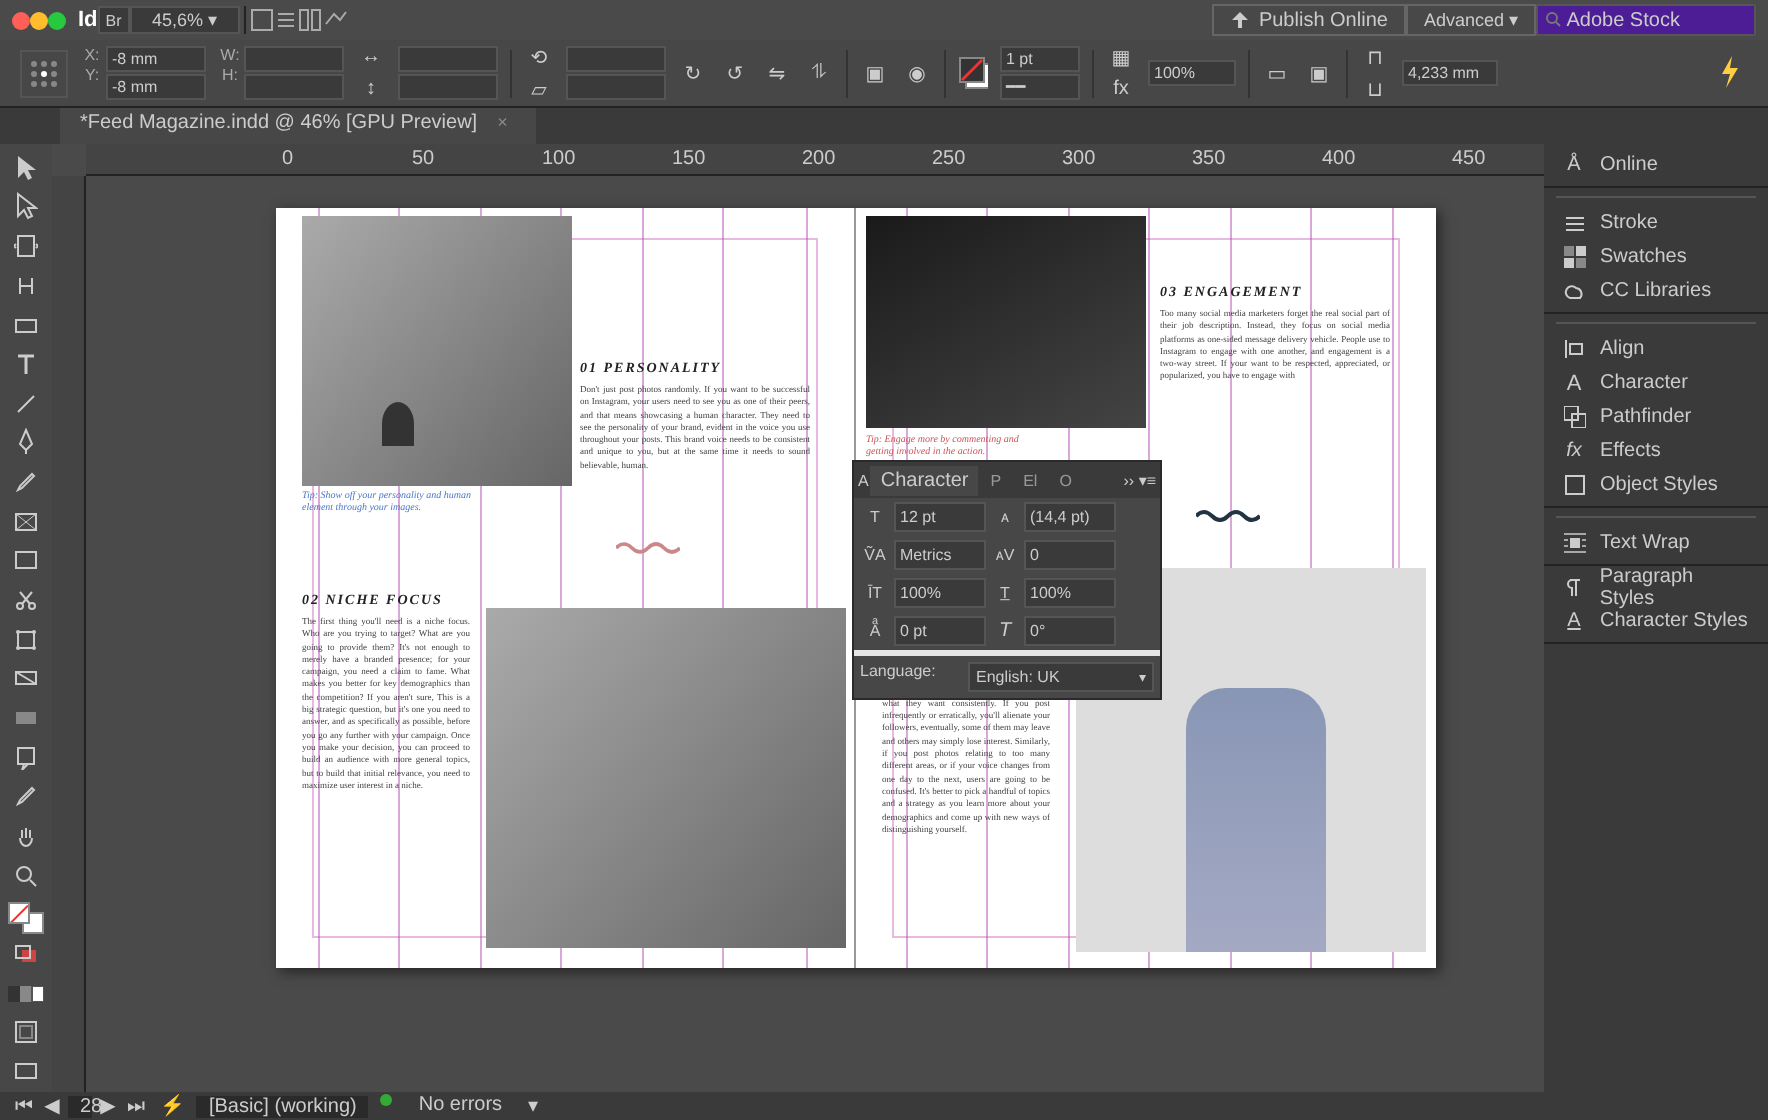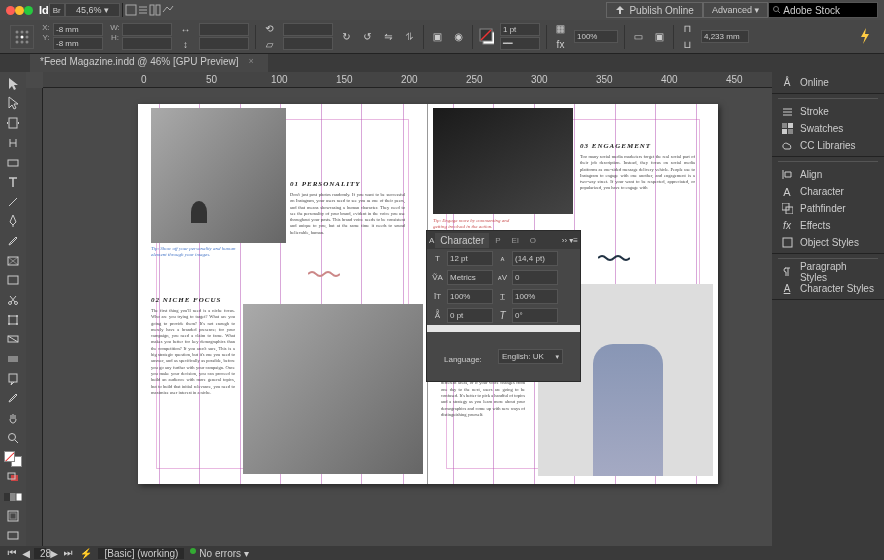--- a/index.html
+++ b/index.html
@@ -11,21 +11,21 @@
 .osbar .dot{width:9px;height:9px;border-radius:50%}
 .osbar .red{background:#ff5f56}
 .osbar .yellow{background:#ffbd2e}
 .osbar .green{background:#27c93f}
 .osbar .app{margin-left:6px;font-weight:bold;font-size:11px;color:#fff}
 .osbar .br{width:16px;height:14px;background:#3a3a3a;border:1px solid #555;display:flex;align-items:center;justify-content:center;font-size:8px}
 .osbar .zoom{width:55px;height:14px;background:#3a3a3a;border:1px solid #555;display:flex;align-items:center;justify-content:center;font-size:9px}
 .osbar .sep{width:1px;height:14px;background:#222;margin:0 2px}
 .osbar .btn{background:#484848;border:1px solid #666;padding:2px 8px;height:16px;display:flex;align-items:center;font-size:9px;gap:4px}
 .osbar .adv{margin-left:auto}
-.osbar .stock{background:#000000;border:1px solid #555;width:110px;height:16px;display:flex;align-items:center;padding:0 4px;font-size:8px;color:#777}
+.osbar .stock{background:#4c1d95;border:1px solid #555;width:110px;height:16px;display:flex;align-items:center;padding:0 4px;font-size:8px;color:#777}
 
 
 .ctrl{height:34px;background:#474747;display:flex;align-items:center;padding:0 10px;gap:6px;border-bottom:1px solid #222}
 .ctrl .grp{display:flex;flex-direction:column;gap:1px}
 .ctrl .lbl{font-size:8px;color:#aaa;width:12px;text-align:center}
 .ctrl .fld{background:#3a3a3a;border:1px solid #555;width:50px;height:13px;font-size:8px;padding:0 2px;display:flex;align-items:center}
 .ctrl .icn{width:15px;height:15px;display:flex;align-items:center;justify-content:center}
 .ctrl .sep{width:1px;height:24px;background:#333}
 .ctrl .sq{width:24px;height:24px;border:1px solid #555;display:flex;align-items:center;justify-content:center}
 .ctrl .flash{margin-left:auto;width:14px;height:18px}
@@ -78,36 +78,36 @@
 .char{position:absolute;top:158px;left:400px;width:155px;background:#474747;border:1px solid #2a2a2a;z-index:50}
 .char .hdr{height:18px;display:flex;align-items:center;gap:1px;background:#3a3a3a;padding:0 2px}
 .char .hdr .tb{padding:2px 5px;font-size:8px;color:#999}
 .char .hdr .tb.act{background:#474747;color:#ddd}
 .char .hdr .more{margin-left:auto;font-size:8px}
 .char .row{display:flex;align-items:center;gap:2px;padding:2px 3px}
 .char .dd{background:#3a3a3a;border:1px solid #555;height:15px;flex:1;font-size:8px;padding:0 3px;display:flex;align-items:center;position:relative}
 .char .dd::after{content:"▾";position:absolute;right:3px;font-size:7px}
 .char .fd{background:#3a3a3a;border:1px solid #555;height:15px;width:46px;font-size:8px;padding:0 2px;display:flex;align-items:center}
 .char .lic{width:15px;height:15px;display:flex;align-items:center;justify-content:center;font-size:8px}
-.char .lang{display:flex;align-items:flex-end;padding:17px;gap:4px;border-top:7px solid #e5e5e5}
+.char .lang{display:flex;align-items:flex-start;padding:3px;gap:4px;border-top:3px solid #e5e5e5}
 .char .lang .lbl{font-size:8px;flex:0 0 50px}
 
 
 .rpanel{width:112px;background:#3a3a3a;display:flex;flex-direction:column}
 .rpanel .sec{border-bottom:1px solid #222;padding:2px 0}
 .rpanel .it{height:17px;display:flex;align-items:center;gap:6px;padding:0 8px;font-size:9px;cursor:pointer}
 .rpanel .it .ic{width:14px;height:14px;display:flex;align-items:center;justify-content:center}
 .rpanel .hr{height:3px;border-bottom:1px solid #555;margin:2px 6px}
 
 
 .status{position:absolute;bottom:0;left:0;right:0;height:14px;background:#3a3a3a;display:flex;align-items:center;gap:6px;padding:0 6px;font-size:8px;color:#aaa}
 .status .nav{display:flex;align-items:center;gap:2px}
 .status .nav span{width:12px;text-align:center}
 .status .fld{background:#2a2a2a;padding:0 6px}
-.status .err{display:flex;align-items:flex-start;gap:3px}
+.status .err{display:flex;align-items:flex-start;gap:13px}
 .status .err .d{width:6px;height:6px;border-radius:50%;background:#3a3}
 </style>
 </head>
 <body>
 
 <div class="osbar">
   <div class="dot red"></div>
   <div class="dot yellow"></div>
   <div class="dot green"></div>
   <div class="app">Id</div>
@@ -569,20 +569,31 @@
             </svg>
           </div>
           <span>Object Styles</span>
         </div>
     </div>
     <div class="hr"></div>
     <div class="sec">
       <div class="it">
           <div class="ic">
             <svg width="11" height="11">
+              <rect x="3" y="3" width="5" height="5" fill="#ccc"></rect>
+              <path d="M0 1h11M0 10h11M0 4h2M9 4h2M0 7h2M9 7h2" stroke="#ccc" stroke-width="0.8"></path>
+            </svg>
+          </div>
+          <span>Text Wrap</span>
+        </div>
+    </div>
+    <div class="sec">
+      <div class="it">
+          <div class="ic">
+            <svg width="11" height="11">
               <path d="M5 2a2 2 0 000 4v4M7 2v8M4 2h5" fill="none" stroke="#ccc"></path>
             </svg>
           </div>
           <span>Paragraph Styles</span>
         </div>
       <div class="it">
           <div class="ic" style="font-size:10px;text-decoration:underline">A</div>
           <span>Character Styles</span>
         </div>
     </div>

